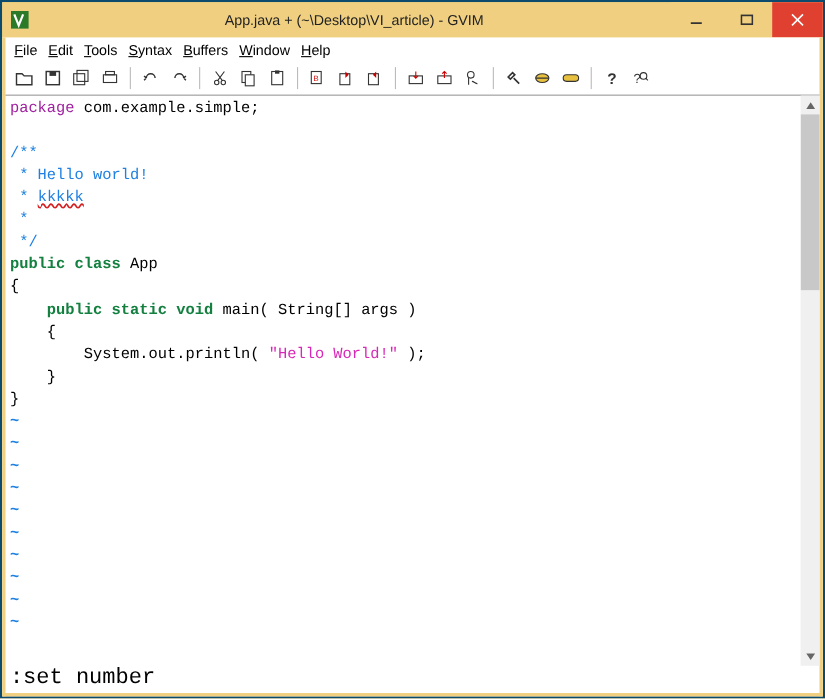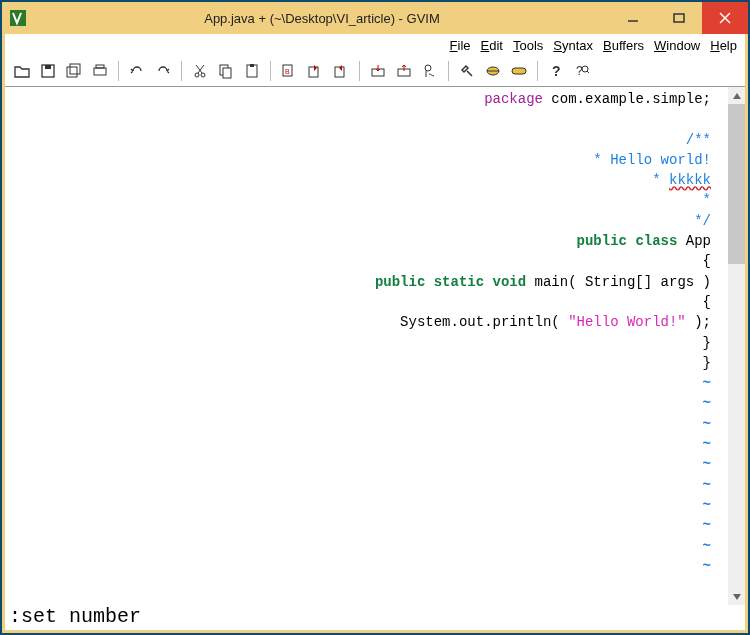--- a/index.html
+++ b/index.html
@@ -6,28 +6,28 @@
   body { font-family: "Segoe UI", Tahoma, sans-serif; background: #f0d080; width: 750px; height: 635px; overflow: hidden; }
   .window { width: 750px; height: 635px; display: flex; flex-direction: column; border: 2px solid #0c4a6e; }
   .titlebar { height: 32px; background: #f0d080; display: flex; align-items: center; }
   .titlebar .app-icon { width: 20px; height: 20px; margin: 0 6px; display:flex;align-items:center;justify-content:center; }
   .titlebar .title { flex: 1; text-align: center; font-size: 13px; color: #222; }
   .winbtns { display: flex; height: 100%; }
   .winbtn { width: 46px; display: flex; align-items: center; justify-content: center; background: #f0d080; }
   .winbtn.close { background: #e04030; color: #fff; }
   .winbtn svg { display:block; }
   .window-body { flex: 1; background: #fff; border: 3px solid #f0d080; border-top: none; display: flex; flex-direction: column; }
-  .menubar { display: flex; gap: 10px; padding: 4px 8px; font-size: 13px; justify-content: flex-end; }
+  .menubar { display: flex; gap: 10px; padding: 4px 8px; font-size: 13px; }
   .menuitem { color: #000; cursor: pointer; }
   .menuitem u { text-decoration: underline; }
   .toolbar { display: flex; align-items: center; gap: 4px; padding: 3px 6px 4px; border-bottom: 1px solid #999; }
   .tbtn { width: 22px; height: 22px; display: flex; align-items: center; justify-content: center; }
   .tsep { width: 1px; height: 20px; background: #bbb; margin: 0 3px; }
   .editor-wrap { flex: 1; display: flex; min-height: 0; }
-  .editor { flex: 1; font-family: "Consolas","Courier New",monospace; font-size: 14px; line-height: 1.45; padding: 2px 17px; white-space: pre; overflow: hidden; position: relative; text-align: right; }
+  .editor { flex: 1; font-family: "Consolas","Courier New",monospace; font-size: 14px; line-height: 1.45; padding: 2px 4px; white-space: pre; overflow: hidden; position: relative; }
   .scrollbar { width: 17px; background: #f0f0f0; display: flex; flex-direction: column; }
   .sbtn { height: 17px; background: #f0f0f0; display:flex;align-items:center;justify-content:center; }
   .thumb { height: 160px; background: #c8c8c8; margin: 0; }
   .track { flex:1; background:#f0f0f0; }
   .kw-purple { color: #a020a0; }
   .cmt { color: #1e80e0; }
   .kw-green { color: #148040; font-weight: bold; }
   .str-mag { color: #d828b8; }
   .brace { color: #000; }
   .tilde { color: #1e80e0; font-weight: bold; }

